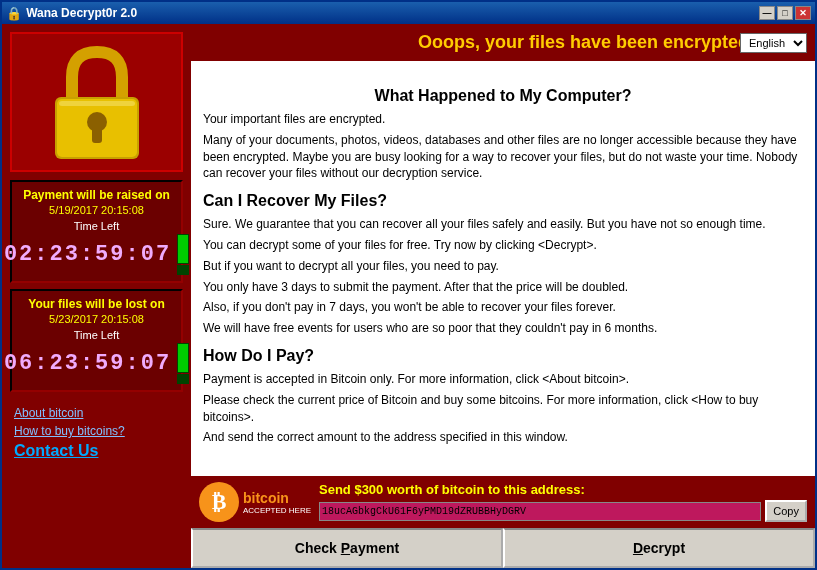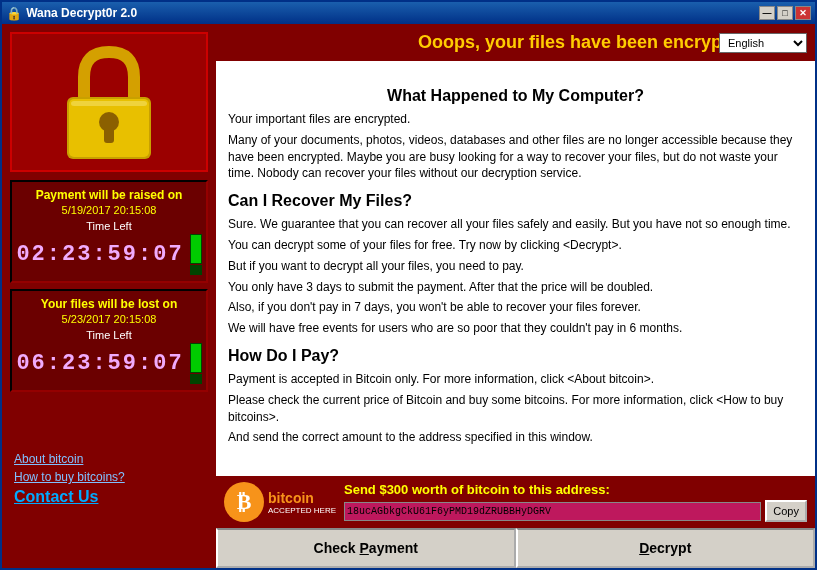--- a/index.html
+++ b/index.html
@@ -65,21 +65,21 @@
 
     
     .main-area {
       display: flex;
       flex: 1;
       overflow: hidden;
     }
 
     
     .left-panel {
-      width: 214px;
+      width: 189px;
       background: #800000;
       display: flex;
       flex-direction: column;
       padding: 8px;
       flex-shrink: 0;
     }
 
     .padlock-area {
       background: #9b0000;
       border: 2px solid #cc0000;
@@ -146,21 +146,20 @@
       border: 1px solid #004400;
     }
 
     
     .links-area {
       padding: 8px 4px;
       flex: 1;
       display: flex;
       flex-direction: column;
       gap: 4px;
-      justify-content: center;
     }
     .links-area a {
       color: #80c0ff;
       font-size: 12px;
       text-decoration: underline;
       cursor: pointer;
       display: block;
     }
     .contact-link {
       color: #00aaff !important;
@@ -199,21 +198,21 @@
       transform: translateY(-50%);
       display: flex;
       align-items: center;
       gap: 2px;
     }
     .lang-dropdown {
       background: white;
       border: 1px solid #666;
       font-size: 11px;
       padding: 2px 4px;
-      width: 88px;
+      width: 67px;
     }
 
     
     .text-content {
       flex: 1;
       overflow-y: scroll;
       background: white;
       padding: 10px 12px;
       font-size: 12px;
       color: #000;

